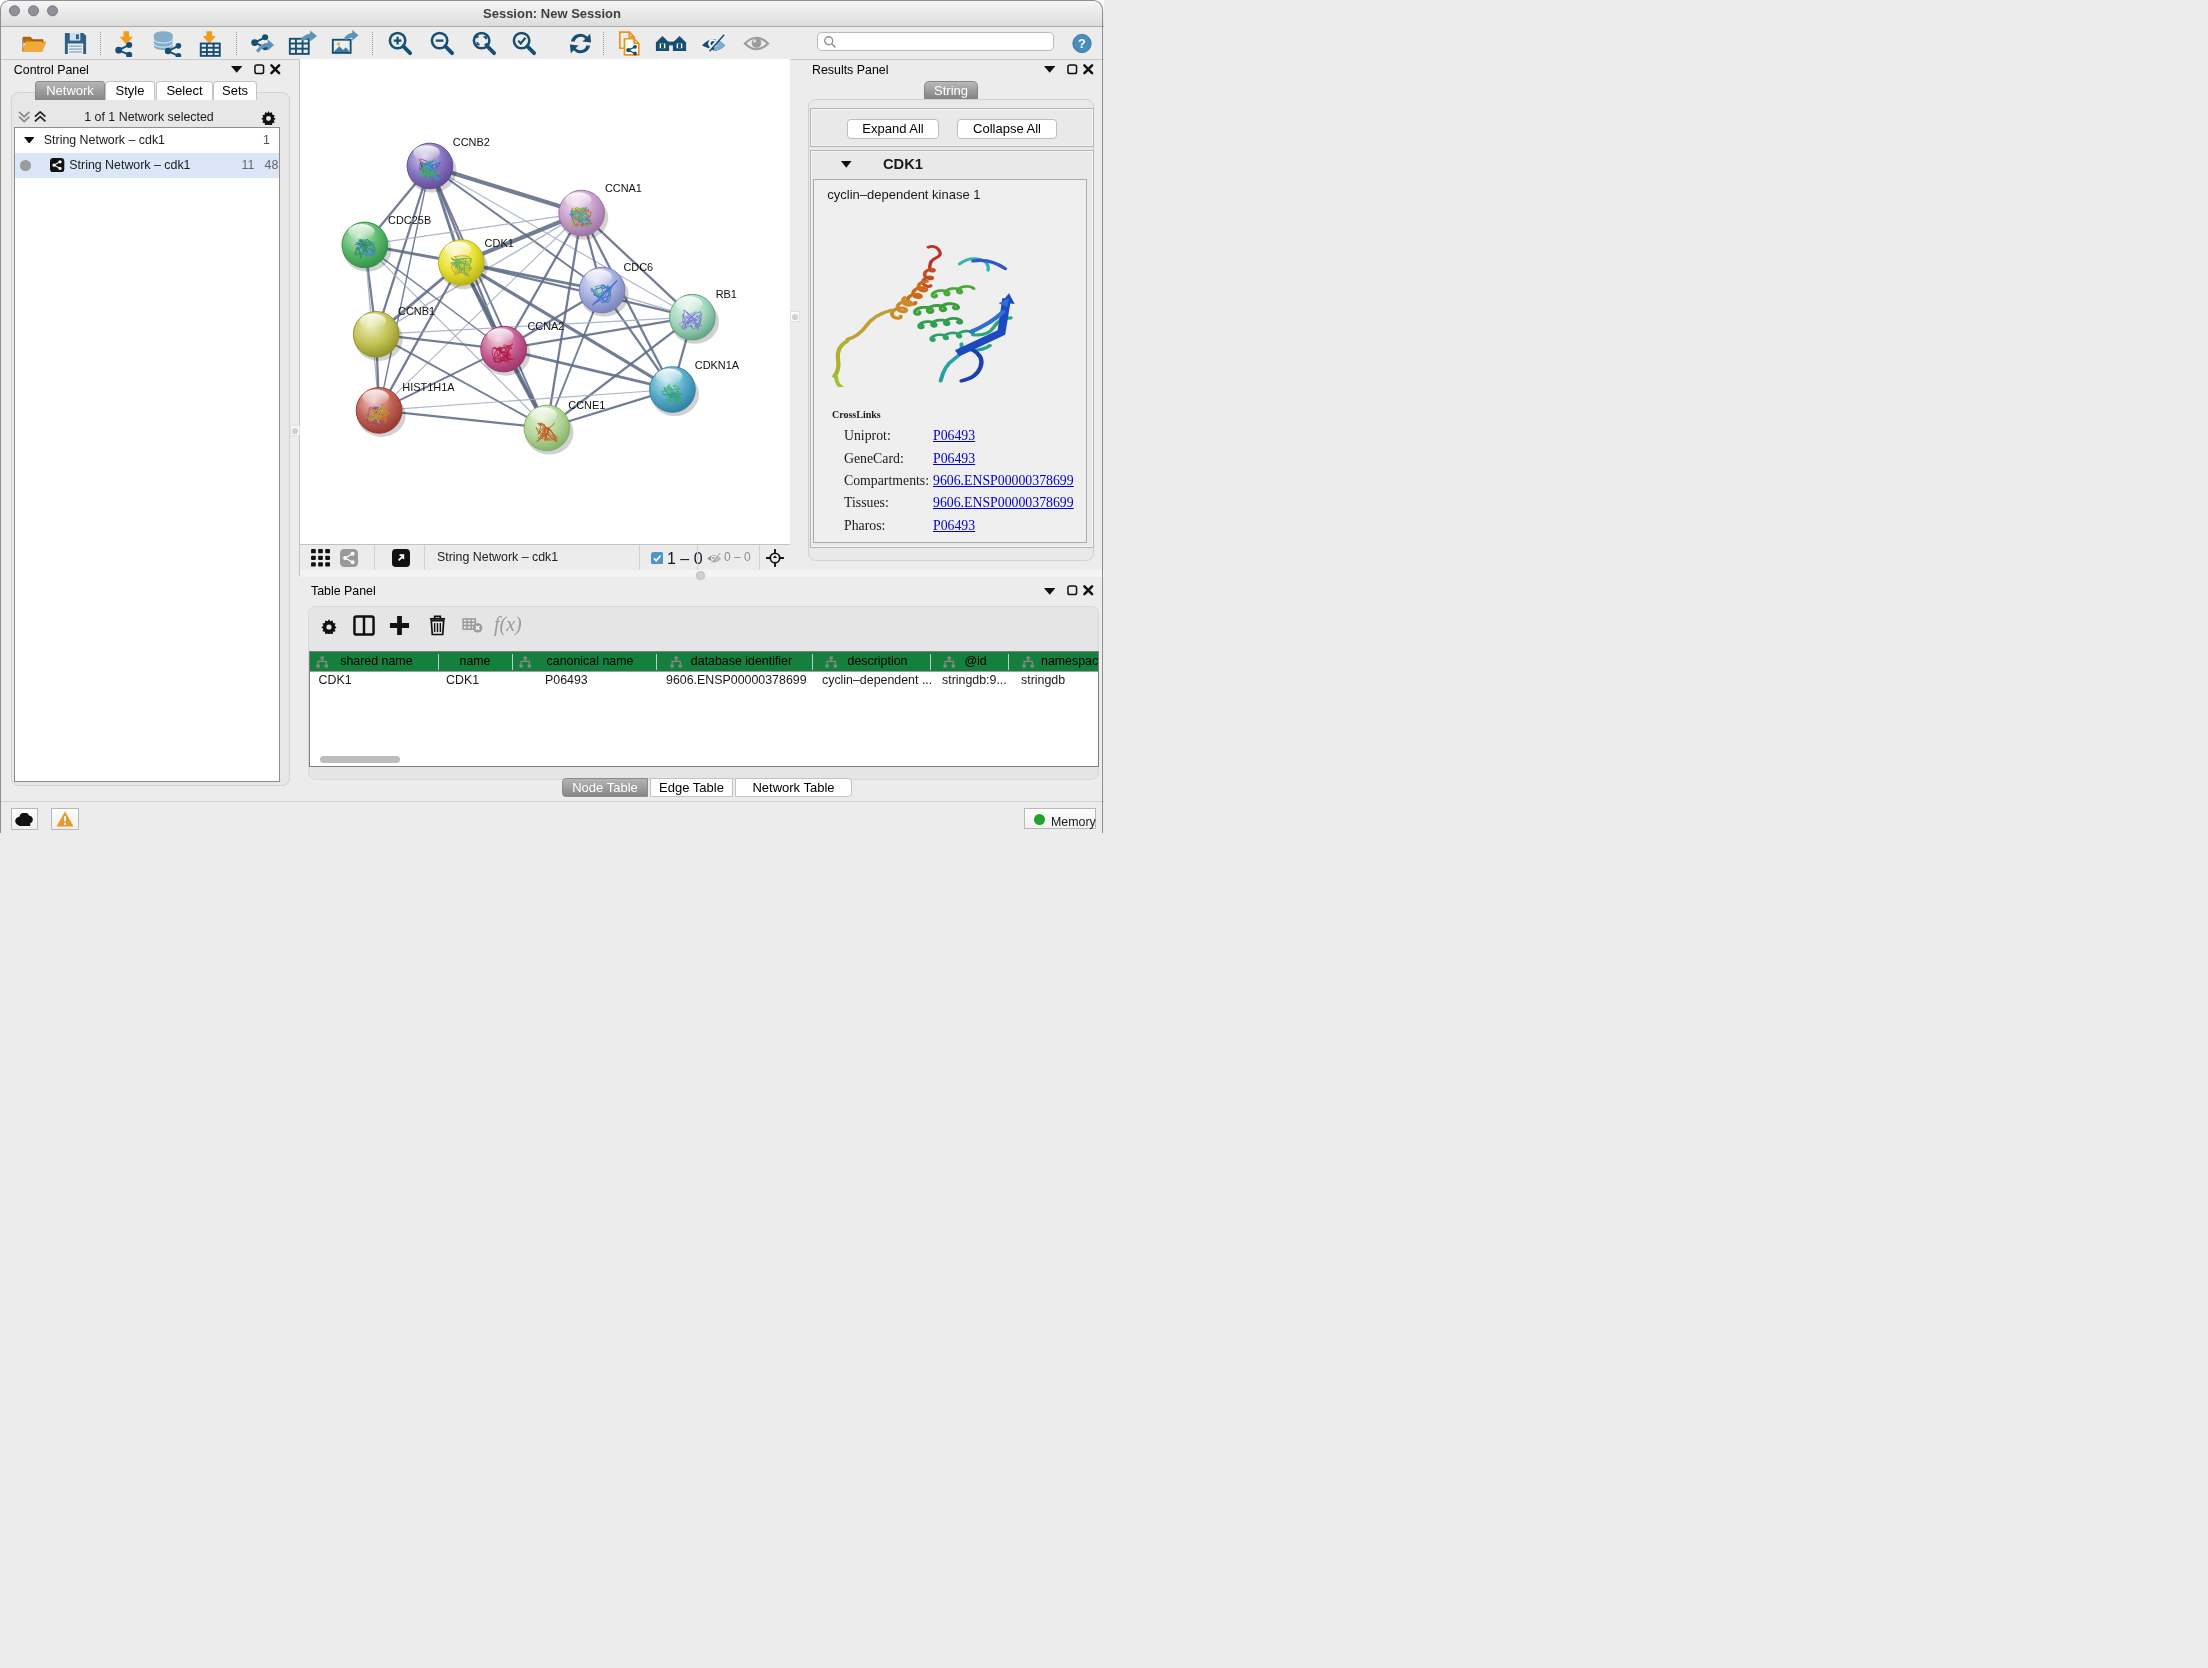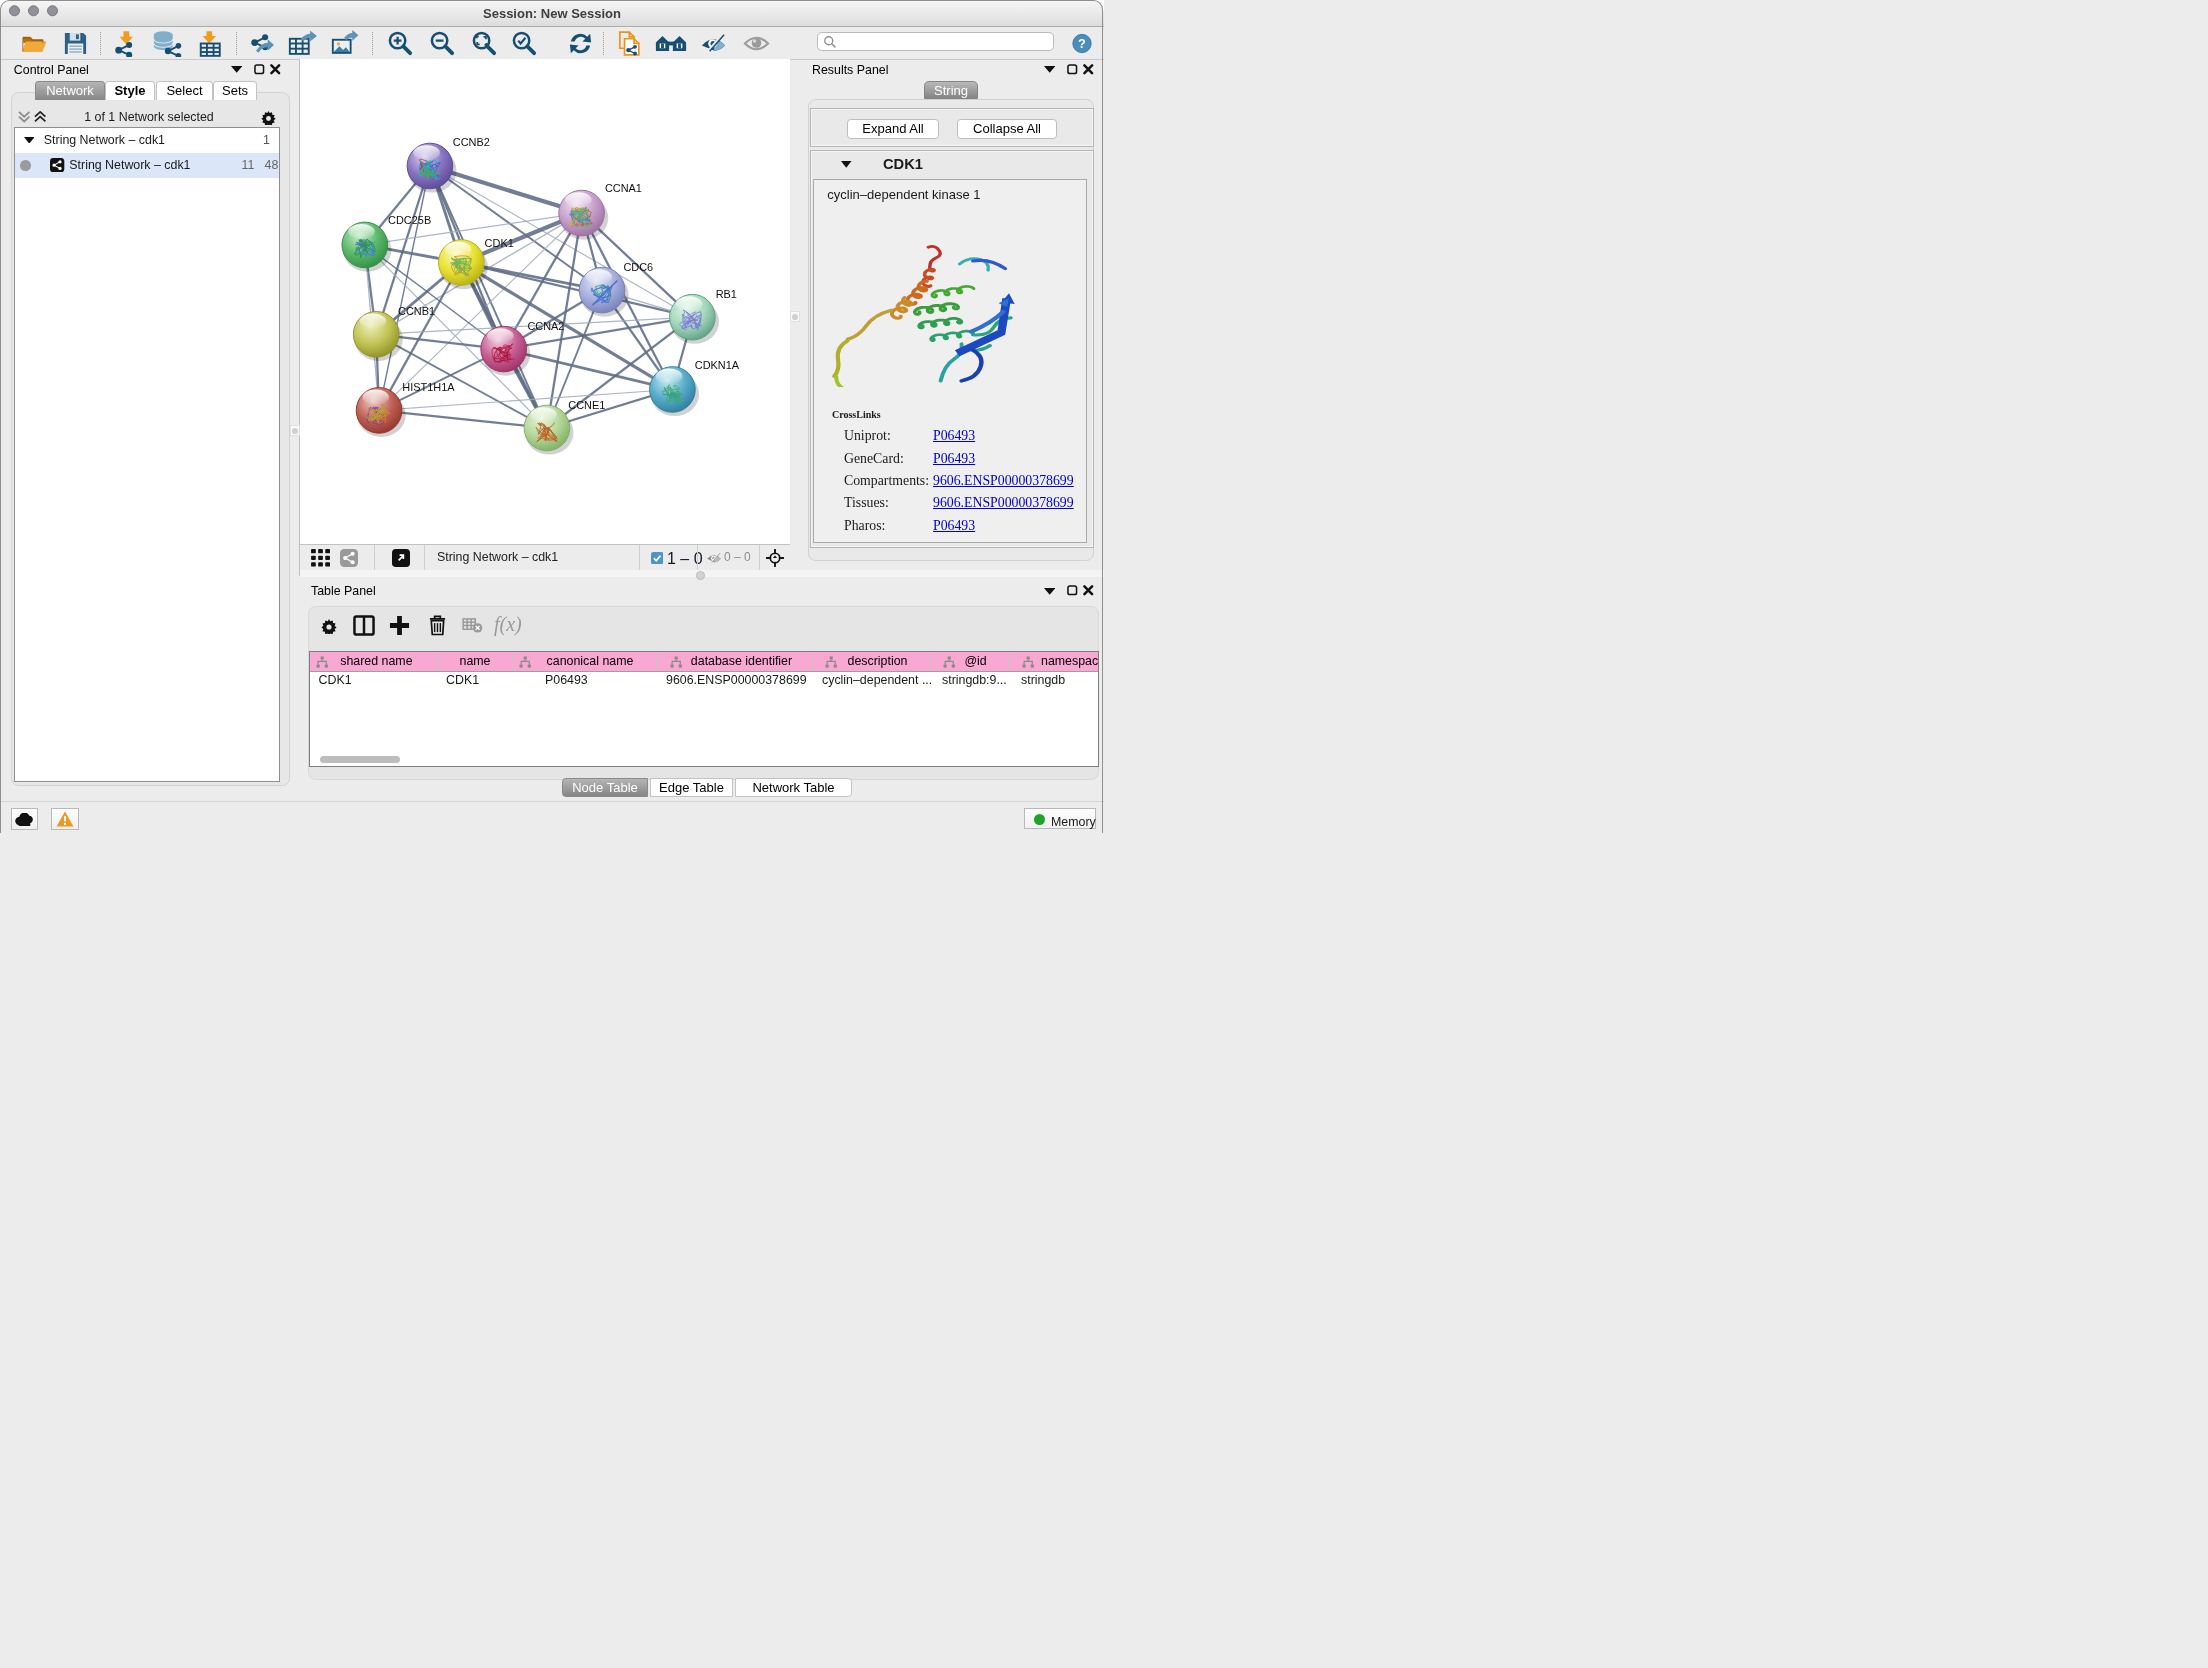--- a/index.html
+++ b/index.html
@@ -39,21 +39,21 @@
 #rp-f2{position:absolute;left:810px;top:150px;width:284px;height:398px;border:1px solid #b5b5b5;box-shadow:inset 0 0 0 1px #f5f5f5;background:#e9e9e9;}
 #rp-inner{position:absolute;left:813px;top:179px;width:274px;height:364px;background:#efefef;border:1px solid #aaaaaa;}
 #rp-cdk1{position:absolute;left:883px;top:156px;font-size:14.7px;font-weight:700;}
 .serif{font-family:"Liberation Serif",serif;}
 .xlrow{position:absolute;font-size:13.8px;}
 .xlink{color:#0000cc;text-decoration:underline;}
 
 #tp-title{position:absolute;left:311px;top:584px;font-size:12.4px;}
 #tp-box{position:absolute;left:308px;top:606px;width:791px;height:174px;background:#e5e5e5;border:1px solid #d8d8d8;border-radius:7.6px;}
 #tp-table{position:absolute;left:309px;top:651px;width:790px;height:116px;background:#ffffff;border:1.4px solid #7e7e7e;font-size:12.4px;overflow:hidden;}
-#tp-header{position:absolute;left:0;top:0;width:100%;height:19.5px;background:#f9a8d4;border-bottom:1px solid #9e9e9e;}
+#tp-header{position:absolute;left:0;top:0;width:100%;height:19.5px;background:#15803d;border-bottom:1px solid #9e9e9e;}
 .th{position:absolute;top:0;height:19.5px;line-height:19px;text-align:center;color:#000;}
 .thsep{position:absolute;top:1.9px;height:16px;width:1px;background:#c6c6c6;}
 .td{position:absolute;top:20.4px;height:16px;line-height:16px;}
 #tp-scroll{position:absolute;left:9.5px;bottom:3.3px;width:80px;height:6.7px;background:#bdbdbd;border-radius:3.8px;}
 .btab{position:absolute;top:778px;height:18.5px;background:#ffffff;border:1px solid #c3c3c3;font-size:13px;text-align:center;line-height:18px;color:#000;}
 
 #statline{position:absolute;left:0;top:801px;width:1104px;height:1px;background:#d4d4d4;}
 .sbtn{position:absolute;top:808px;width:27.6px;height:22px;background:linear-gradient(#fdfdfd,#f0f0f0);border:1px solid #b9b9b9;}
 #membtn{position:absolute;left:1024px;top:808px;width:72px;height:21.4px;background:linear-gradient(#fdfdfd,#f1f1f1);border:1px solid #b9b9b9;font-size:12.4px;text-align:center;line-height:20px;}
 #winframe{position:absolute;left:0;top:0;width:1103px;height:833px;border:1px solid #8f8f8f;border-bottom:none;border-radius:9.5px 9.5px 0 0;pointer-events:none;z-index:902;}
@@ -246,21 +246,21 @@
   </svg>
 <svg class="abs" style="left:254px;top:64px;" width="10.5" height="10.5" viewBox="0 0 11 11">
     <rect x="1" y="1" width="9" height="9" rx="2" fill="none" stroke="#111" stroke-width="1.6"></rect>
   </svg>
 <svg class="abs" style="left:270px;top:64px;" width="10.5" height="10.5" viewBox="0 0 11 11">
     <path d="M1.5,1.5 l8,8 M9.5,1.5 l-8,8" stroke="#111" stroke-width="2.6" stroke-linecap="round"></path>
   </svg>
 
 <div id="cp-panel"></div>
 <div class="tabbtn tabsel" style="left:35px;width:70px;">Network</div>
-<div class="tabbtn" style="left:105px;width:50px;font-weight:bold;">Style</div>
+<div class="tabbtn" style="left:105px;width:50px;">Style</div>
 <div class="tabbtn" style="left:156px;width:57px;">Select</div>
 <div class="tabbtn" style="left:213px;width:44px;">Sets</div>
 
 <div id="cp-sub">
  <svg class="abs" style="left:7.6px;top:12.4px;" width="12.4" height="12.4" viewBox="0 0 13 13">
       <path d="M1,1 l5.5,5 5.5,-5 M1,6 l5.5,5 5.5,-5" fill="none" stroke="#8c8c8c" stroke-width="1.8"></path>
     </svg>
  <svg class="abs" style="left:23px;top:12.4px;" width="12.4" height="12.4" viewBox="0 0 13 13">
       <path d="M1,11 l5.5,-5 5.5,5 M1,6 l5.5,-5 5.5,5" fill="none" stroke="#222" stroke-width="1.8"></path>
     </svg>

